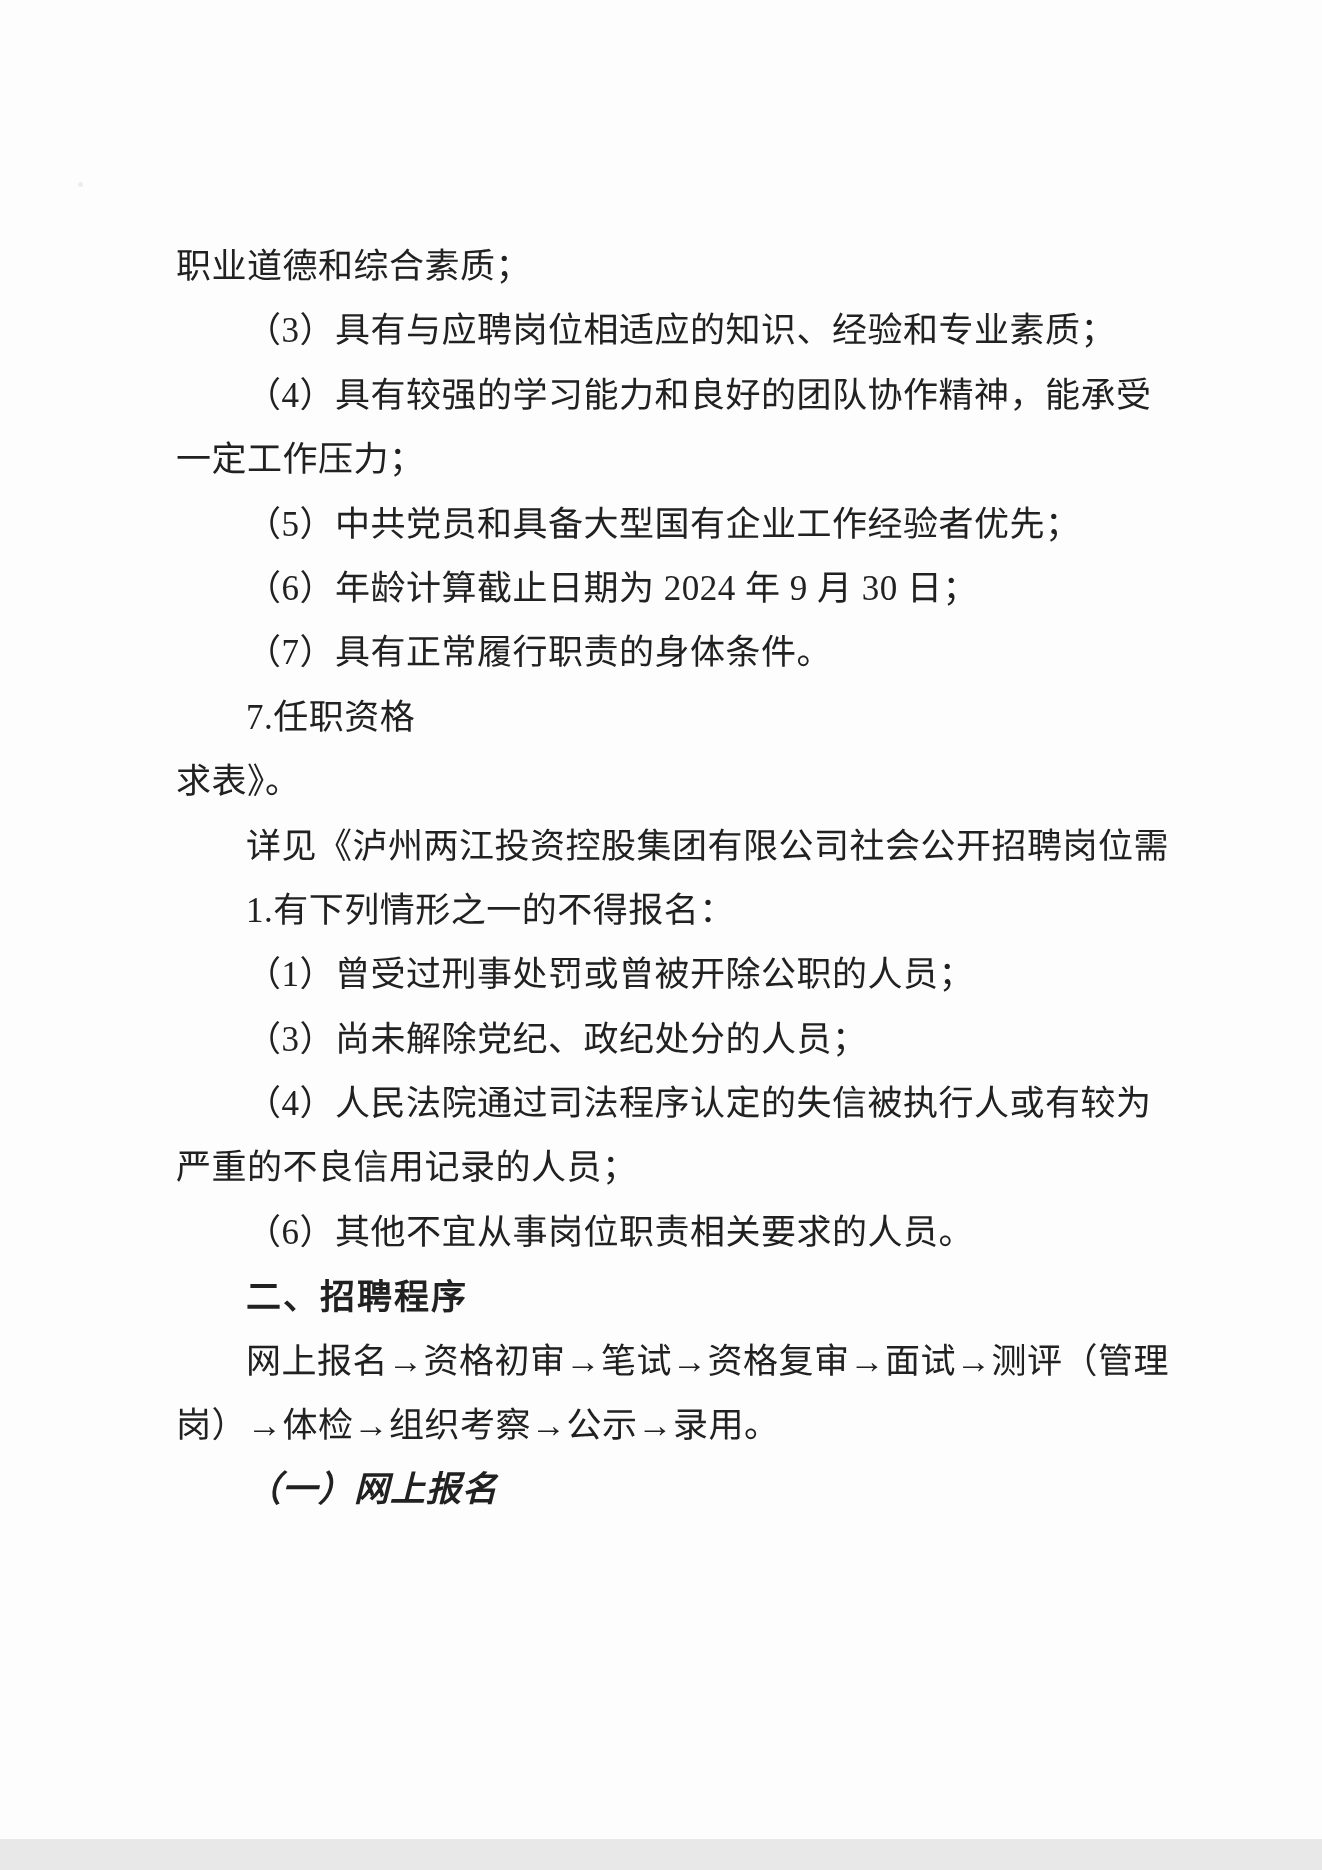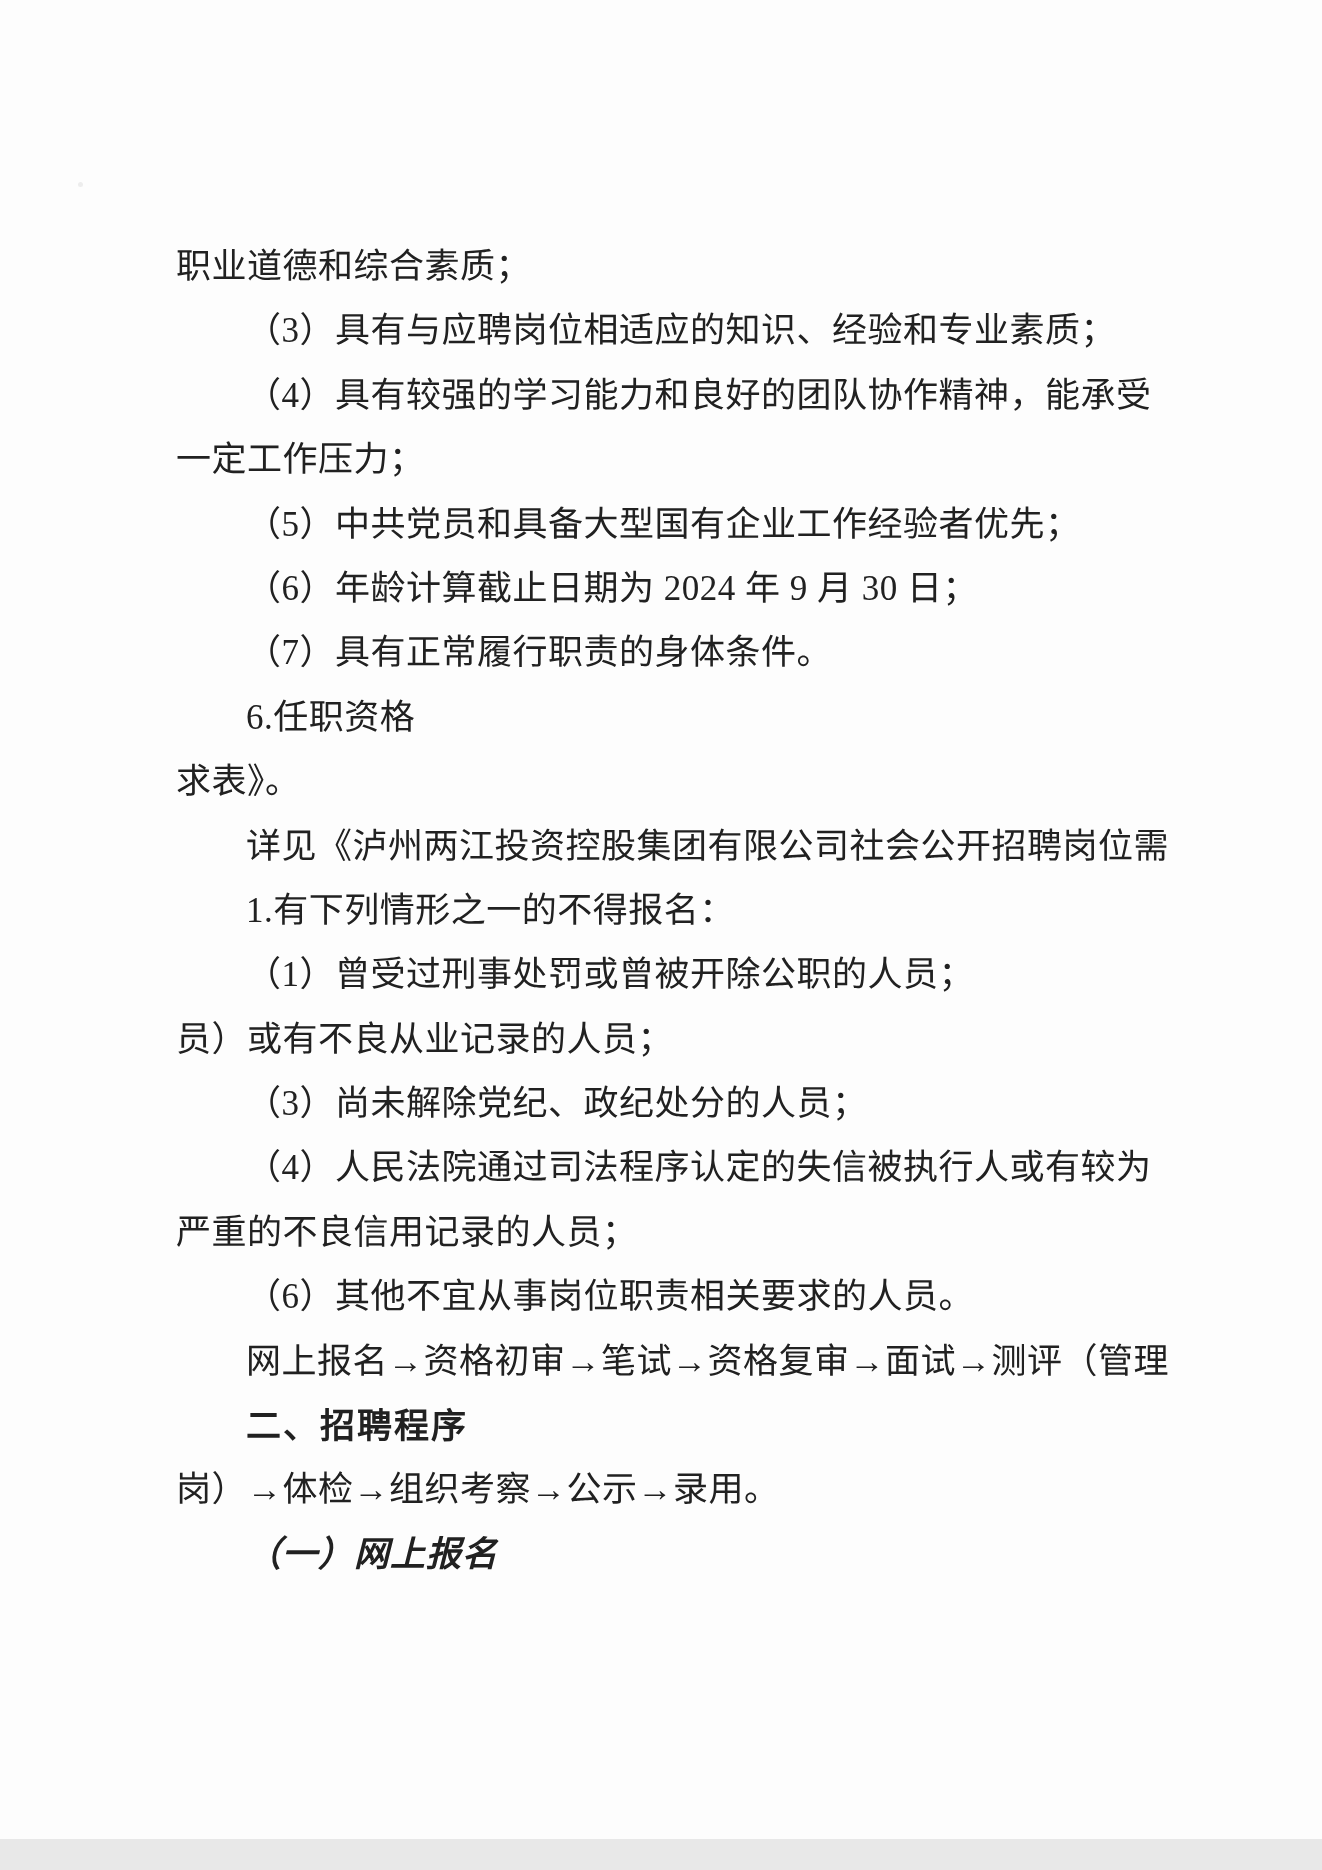--- a/index.html
+++ b/index.html
@@ -63,28 +63,27 @@
   <div class="scan-artifact"></div>
 
   <div class="text-column">
     <div class="doc-line">职业道德和综合素质；</div>
     <div class="doc-line indent">（3）具有与应聘岗位相适应的知识、经验和专业素质；</div>
     <div class="doc-line indent">（4）具有较强的学习能力和良好的团队协作精神，能承受</div>
     <div class="doc-line">一定工作压力；</div>
     <div class="doc-line indent">（5）中共党员和具备大型国有企业工作经验者优先；</div>
     <div class="doc-line indent">（6）年龄计算截止日期为 2024 年 9 月 30 日；</div>
     <div class="doc-line indent">（7）具有正常履行职责的身体条件。</div>
-    <div class="doc-line indent">6.任职资格</div>
+    <div class="doc-line indent">7.任职资格</div>
     <div class="doc-line">求表》。</div>
     <div class="doc-line indent">详见《泸州两江投资控股集团有限公司社会公开招聘岗位需</div>
     <div class="doc-line indent">1.有下列情形之一的不得报名：</div>
     <div class="doc-line indent">（1）曾受过刑事处罚或曾被开除公职的人员；</div>
-    <div class="doc-line">员）或有不良从业记录的人员；</div>
     <div class="doc-line indent">（3）尚未解除党纪、政纪处分的人员；</div>
     <div class="doc-line indent">（4）人民法院通过司法程序认定的失信被执行人或有较为</div>
     <div class="doc-line">严重的不良信用记录的人员；</div>
     <div class="doc-line indent">（6）其他不宜从事岗位职责相关要求的人员。</div>
+    <div class="doc-line indent hei-heading">二、招聘程序</div>
     <div class="doc-line indent">网上报名→资格初审→笔试→资格复审→面试→测评（管理</div>
-    <div class="doc-line indent hei-heading">二、招聘程序</div>
     <div class="doc-line">岗）→体检→组织考察→公示→录用。</div>
     <div class="doc-line indent kai-heading">（一）网上报名</div>
   </div>
 </div>
 
 </body></html>

